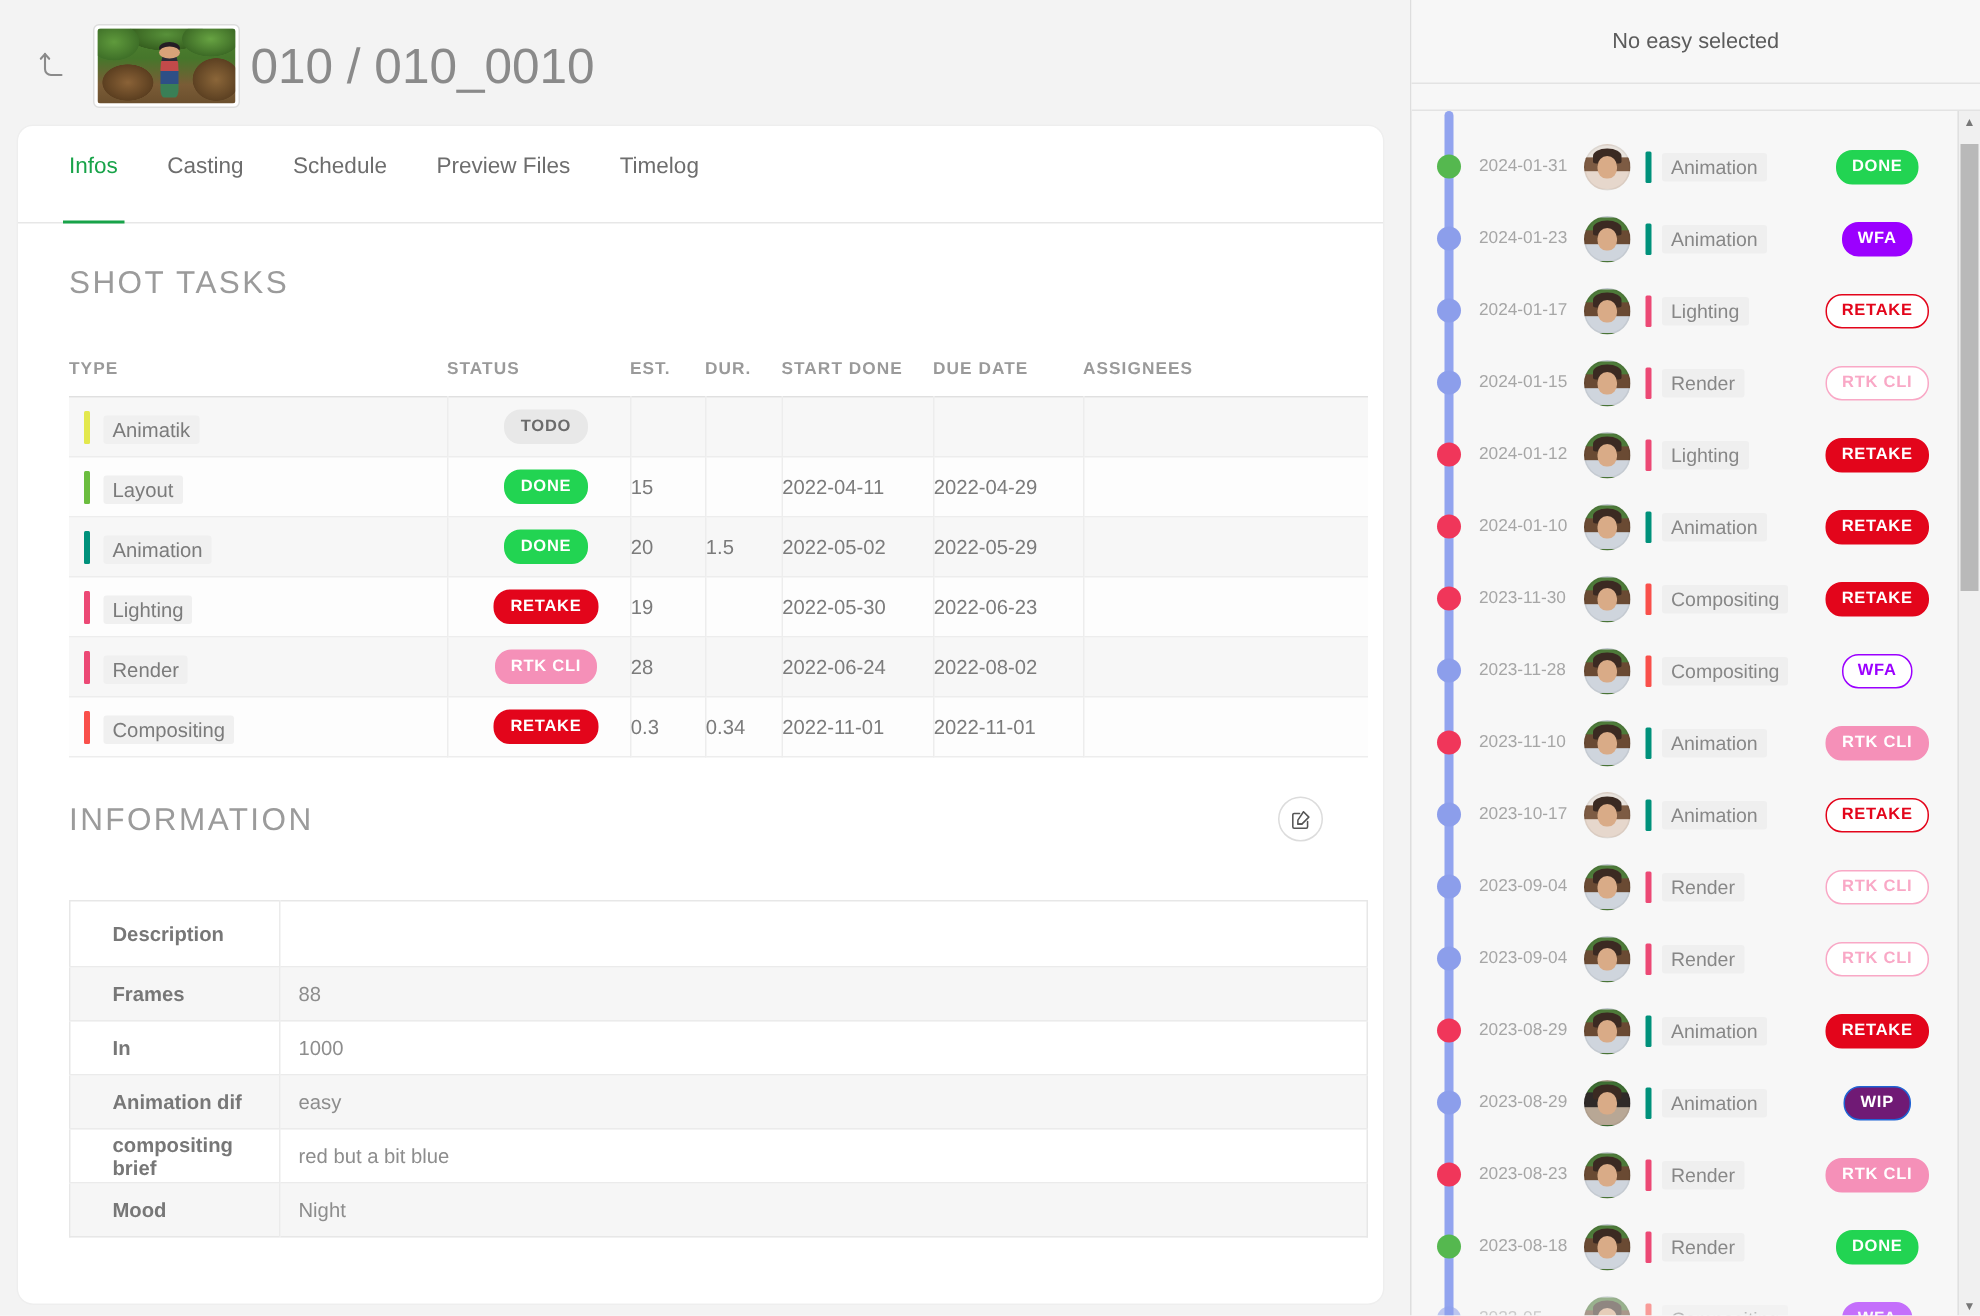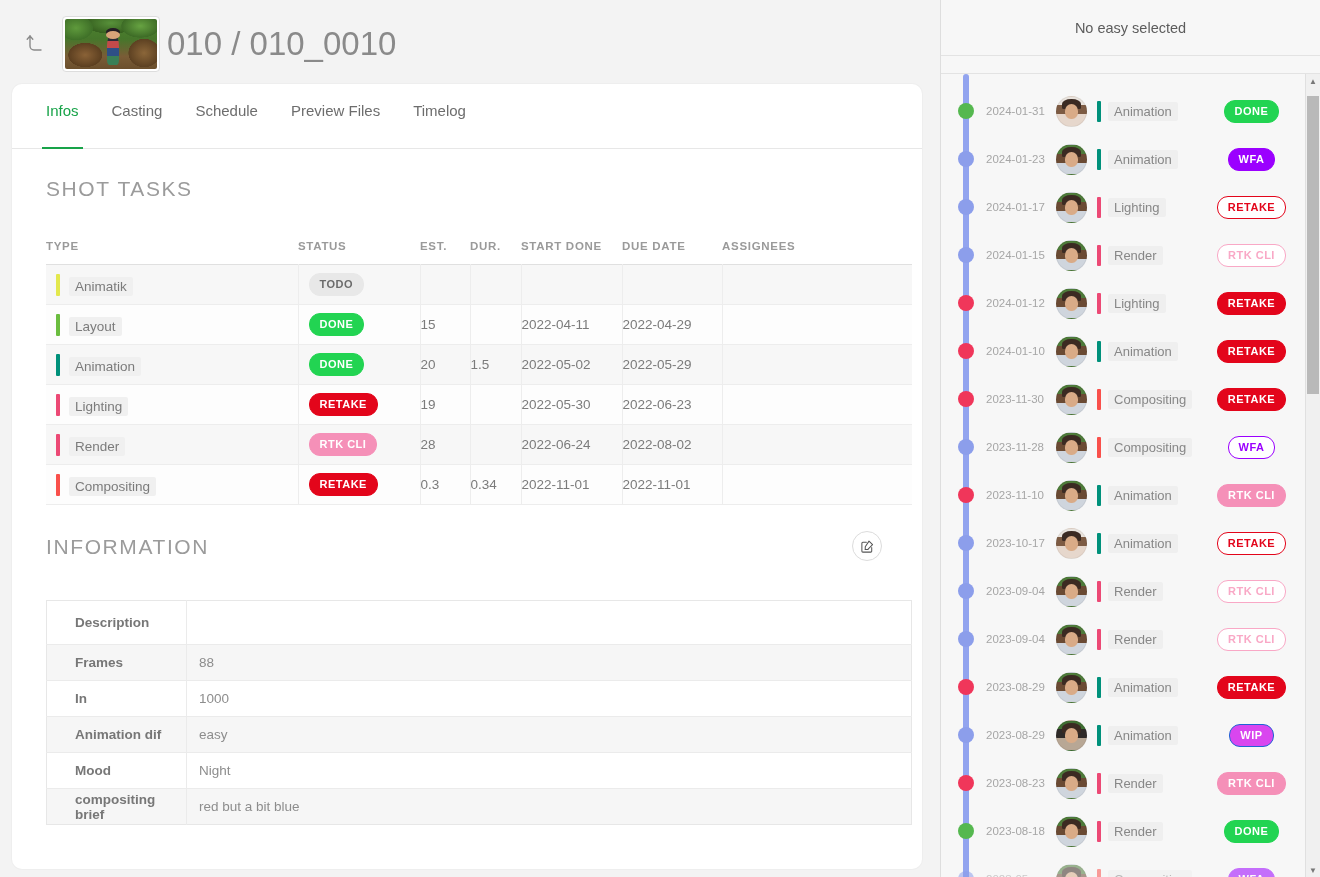--- a/index.html
+++ b/index.html
@@ -199,21 +199,21 @@
     font-size: 11px;
     font-weight: bold;
     letter-spacing: 0.5px;
     border-radius: 11px;
     padding: 4px 10px 4px 10px;
     line-height: 13px;
     white-space: nowrap;
     color: #fff;
     border: 1px solid transparent;
   }
-  .badge-wrap { padding-left: 10px; }
+  .badge-wrap { padding-left: 10px; text-align: center; }
 
   
   .info-wrap { margin: 12px 20px 0 34px; }
   table.info { width: 866px; border: 1px solid #e7e7e7; border-radius: 3px; }
   table.info tr { height: 36px; }
   table.info tr:nth-child(even) { background: #f6f6f6; }
   table.info td {
     border-bottom: 1px solid #ebebeb;
     font-size: 13.5px;
     vertical-align: middle;
@@ -551,26 +551,26 @@
               </tr>
               <tr>
                 <td class="k">In</td>
                 <td class="v">1000</td>
               </tr>
               <tr>
                 <td class="k">Animation dif</td>
                 <td class="v">easy</td>
               </tr>
               <tr>
+                <td class="k">compositing brief</td>
+                <td class="v">red but a bit blue</td>
+              </tr>
+              <tr>
                 <td class="k">Mood</td>
                 <td class="v">Night</td>
-              </tr>
-              <tr>
-                <td class="k">compositing brief</td>
-                <td class="v">red but a bit blue</td>
               </tr>
             </tbody>
         </table>
       </div>
 
     </div>
   </div>
 
   <div id="right-panel">
     <div class="rp-header">No easy selected</div>
@@ -779,21 +779,21 @@
               <div class="tl-date">2023-08-29</div>
               <div class="tl-avatar av-c">
                 <span class="av-hair"></span>
                 <span class="av-face"></span>
               </div>
               <div class="tl-type">
                 <span class="tl-type-bar" style="background:#00917b"></span>
                 <span class="tl-type-name">Animation</span>
               </div>
               <div class="tl-badge-cell">
-                <span class="badge" style="background:#d946ef;color:#ffffff;border-color:#1f63d4;">WIP</span>
+                <span class="badge" style="background:#701a75;color:#ffffff;border-color:#1f63d4;">WIP</span>
               </div>
             </div>
             <div class="tl-row">
               <span class="tl-dot" style="background:#f0365a"></span>
               <div class="tl-date">2023-08-23</div>
               <div class="tl-avatar av-b">
                 <span class="av-hair"></span>
                 <span class="av-face"></span>
               </div>
               <div class="tl-type">

